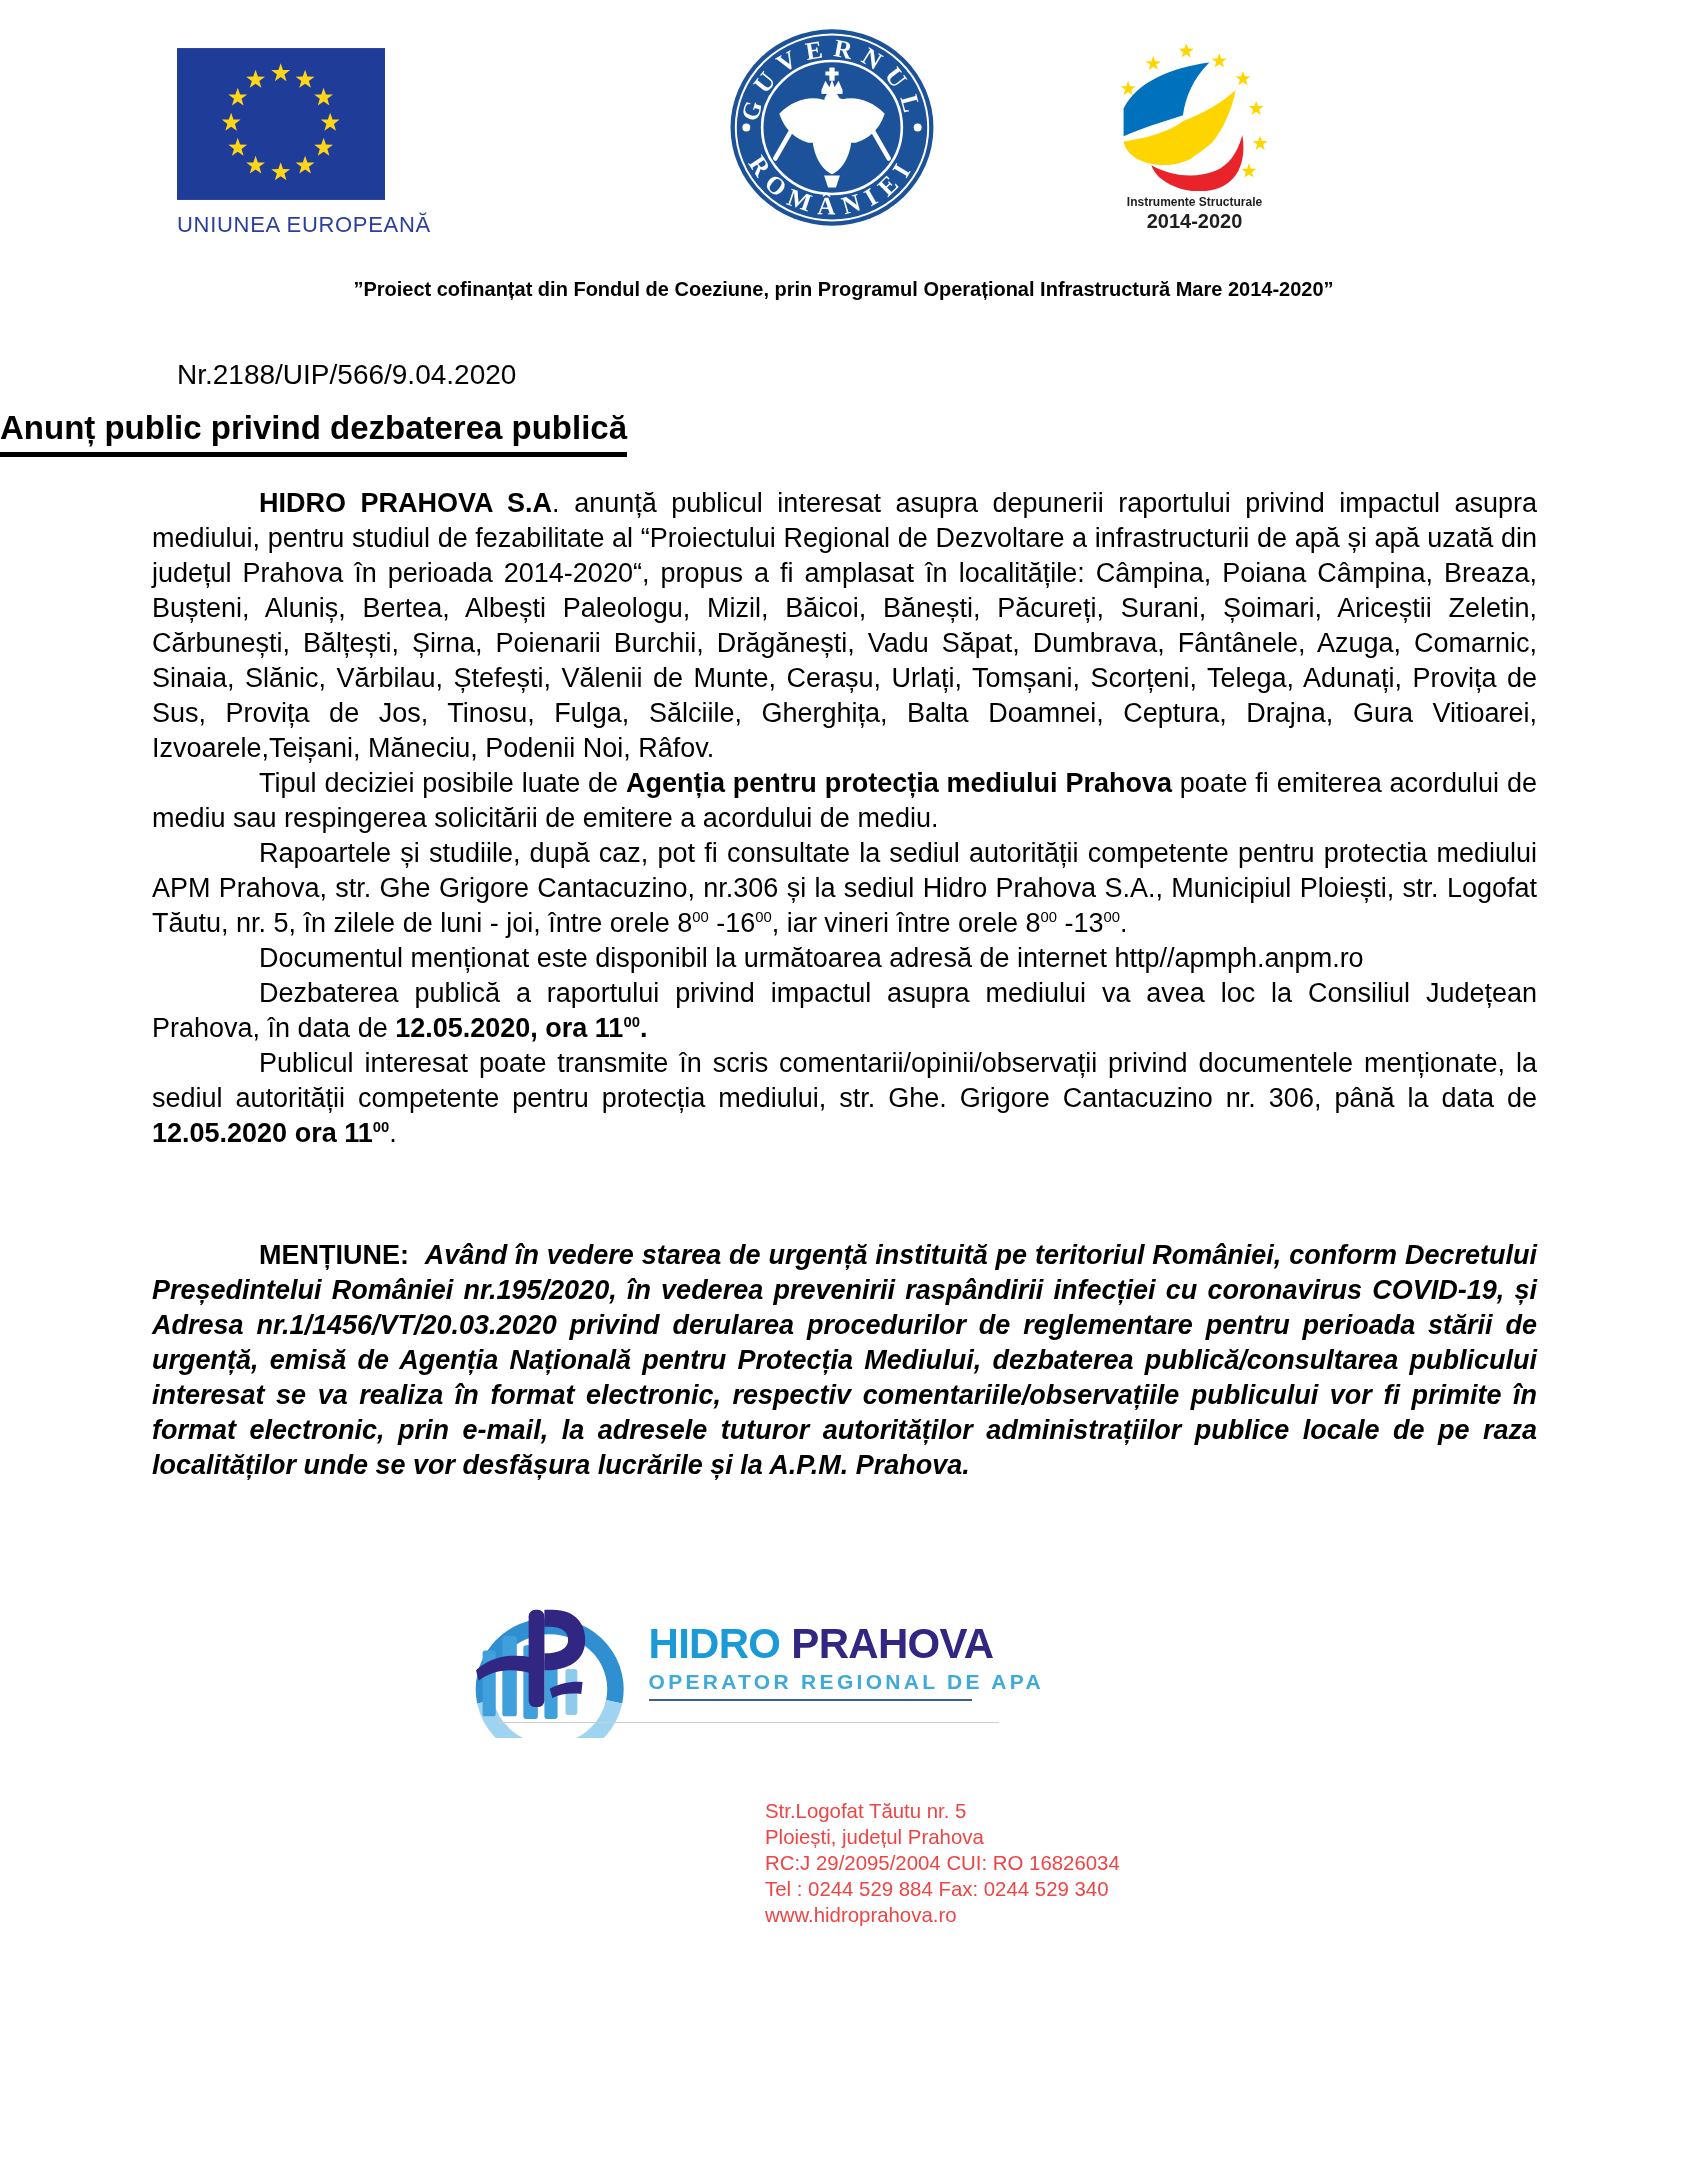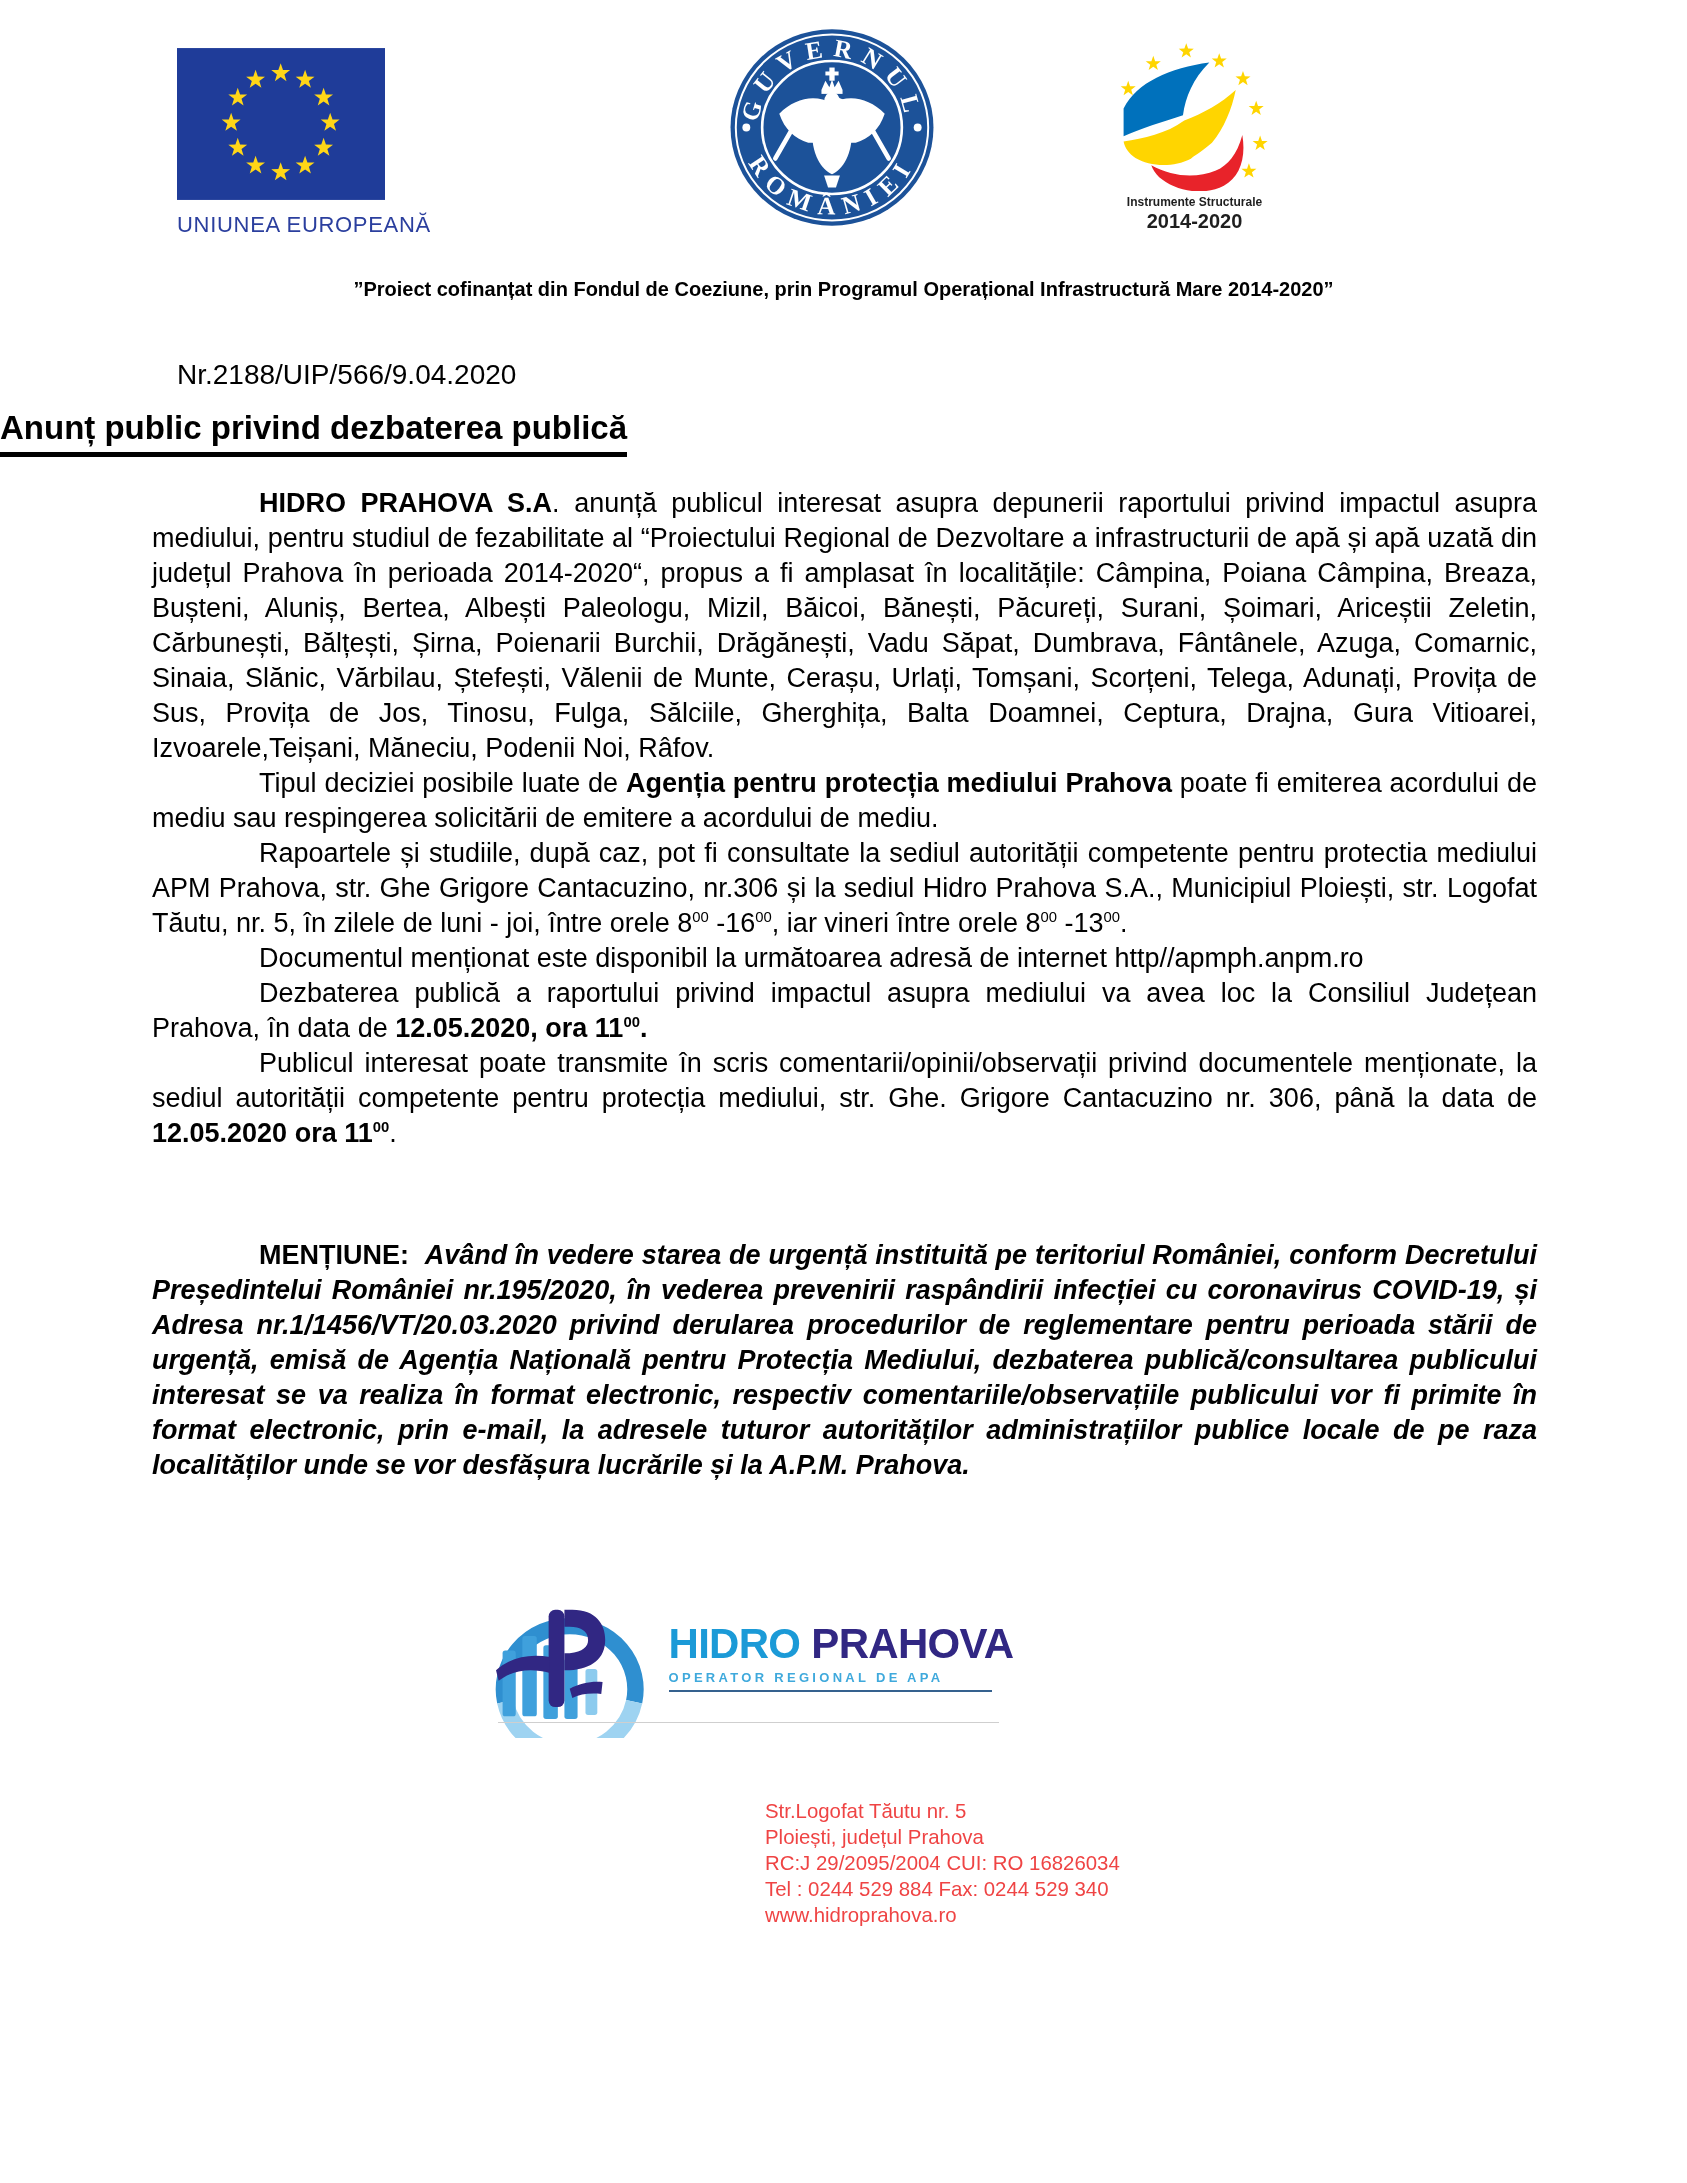--- a/index.html
+++ b/index.html
@@ -26,26 +26,26 @@
   
   .body-text{position:absolute;left:152px;top:486px;width:1385px;
              font-size:27px;line-height:35px;text-align:justify;}
   .body-text p{margin:0;text-indent:107px;}
   .body-text p.gap-before{margin-top:87px;}
   .body-text .b{font-weight:bold;}
   .body-text .i{font-style:italic;}
   .body-text sup{font-size:55%;line-height:0;vertical-align:super;}
 
   
-  .brand{position:absolute;left:492px;top:1590px;display:flex;}
+  .brand{position:absolute;left:472px;top:1590px;display:flex;}
   .brand-texts{margin-left:18.5px;margin-top:33px;width:323px;}
   .brand-name{font-size:42px;font-weight:bold;letter-spacing:-0.7px;line-height:1;white-space:nowrap;}
   .brand-name .p1{color:#1B9AD7;}
   .brand-name .p2{color:#312783;}
-  .brand-tagline{margin-top:5.3px;font-size:13px;font-weight:bold;letter-spacing:3.3px;
+  .brand-tagline{margin-top:5.3px;font-size:21px;font-weight:bold;letter-spacing:3.3px;
                  color:#3FA9DC;white-space:nowrap;}
   .tagline-rule{margin-top:4.6px;height:2.6px;background:#35618E;width:100%;}
   .base-rule{position:absolute;left:498px;top:1722px;width:501px;height:1.3px;background:#CFCFCF;}
 
   
   .contact{position:absolute;left:765px;top:1798px;font-size:20.4px;line-height:26px;color:#ef4444;}
 </style>
 </head>
 <body>
 

